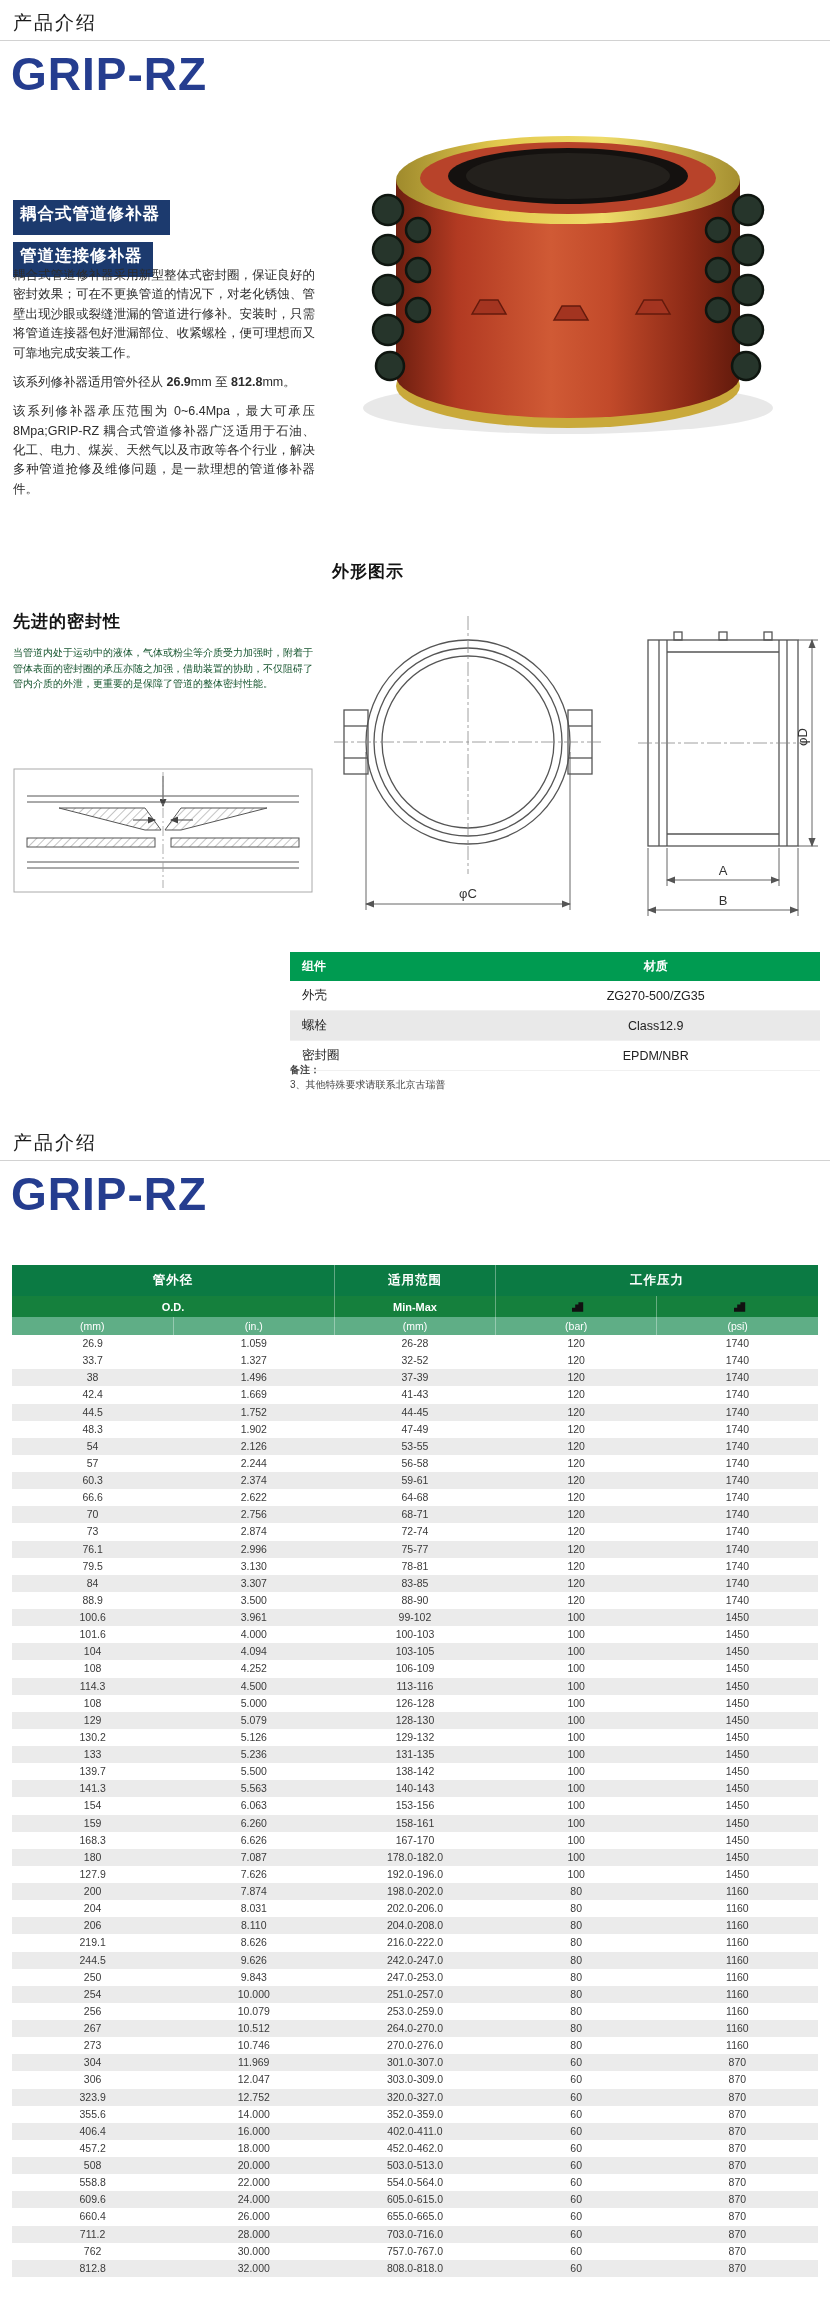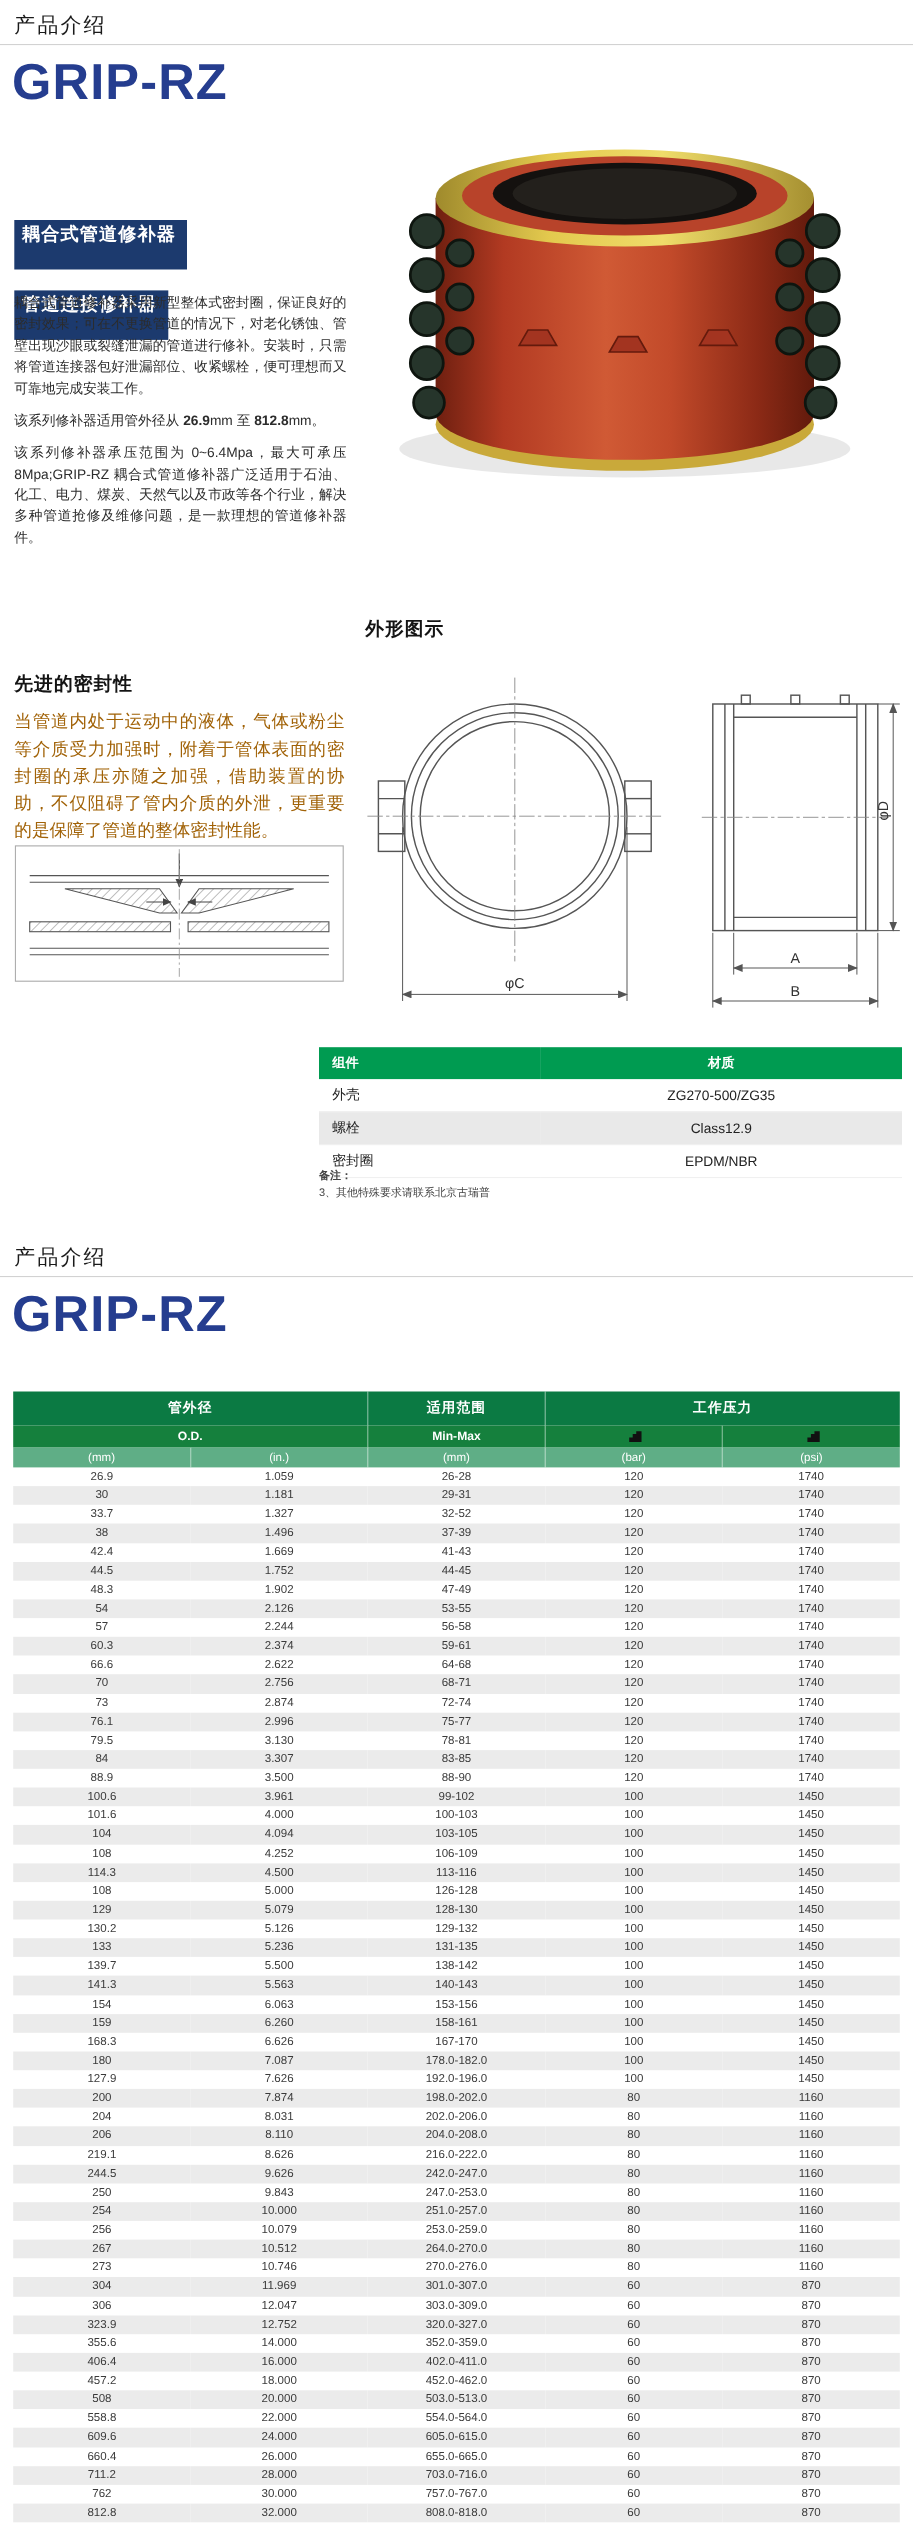--- a/index.html
+++ b/index.html
@@ -10,31 +10,31 @@
   .page-2{height:1185px}
 
   .kicker{position:absolute;left:13px;top:10px;font-size:19px;color:#1a1a1a;letter-spacing:2px}
   .rule{position:absolute;left:0;top:40px;width:830px;border-top:1px solid #d2d2d2}
   .brand{position:absolute;left:11px;top:47px;font-size:46px;font-weight:800;color:#253d8f;letter-spacing:1px}
 
   .photo{position:absolute;left:330px;top:108px;width:478px;height:342px}
 
   .subtitle{position:absolute;left:13px;top:200px}
   .chip{display:table;background:#1c3a6e;color:#fff;font-weight:bold;font-size:16.5px;line-height:1.2;
-        padding:4px 10px 21px 7px;margin-bottom:19px;letter-spacing:1px}
+        padding:4px 10px 11px 7px;margin-bottom:7px;letter-spacing:1px}
 
   .paras{position:absolute;left:13px;top:266px;width:302px;font-size:12.5px;line-height:1.55;text-align:justify;color:#2c2c2c}
   .paras p{margin-bottom:10px}
   .paras b{font-weight:bold}
 
   .sec-head{position:absolute;font-size:17px;font-weight:bold;color:#141414;letter-spacing:1px}
   .outline-head{left:332px;top:560px}
   .seal-head{left:13px;top:610px}
 
-  .seal-text{position:absolute;left:13px;top:645px;width:300px;font-size:16px;line-height:1.55;text-align:justify;color:#a16207}
+  .seal-text{position:absolute;left:13px;top:645px;width:300px;font-size:10px;line-height:1.55;text-align:justify;color:#14532d}
   .seal-svg{position:absolute;left:13px;top:768px;width:300px;height:125px}
 
   .outline-svg{position:absolute;left:318px;top:594px;width:505px;height:352px}
 
   .mat-wrap{position:absolute;left:290px;top:952px;width:530px}
   table{border-collapse:collapse}
   .mat{width:530px;font-size:12.5px}
   .mat th{background:#009b51;color:#fff;font-weight:bold;padding:6px 4px;font-size:12px}
   .mat th:first-child{text-align:left;padding-left:12px;width:38%}
   .mat td{padding:6px 4px;color:#222;border-bottom:1px solid #f0f0f0}
@@ -293,27 +293,20 @@
         </tr>
       </thead>
       <tbody>
           <tr>
             <td>26.9</td>
             <td>1.059</td>
             <td>26-28</td>
             <td>120</td>
             <td>1740</td>
           </tr>
-          <tr class="alt">
-            <td>30</td>
-            <td>1.181</td>
-            <td>29-31</td>
-            <td>120</td>
-            <td>1740</td>
-          </tr>
           <tr>
             <td>33.7</td>
             <td>1.327</td>
             <td>32-52</td>
             <td>120</td>
             <td>1740</td>
           </tr>
           <tr class="alt">
             <td>38</td>
             <td>1.496</td>

